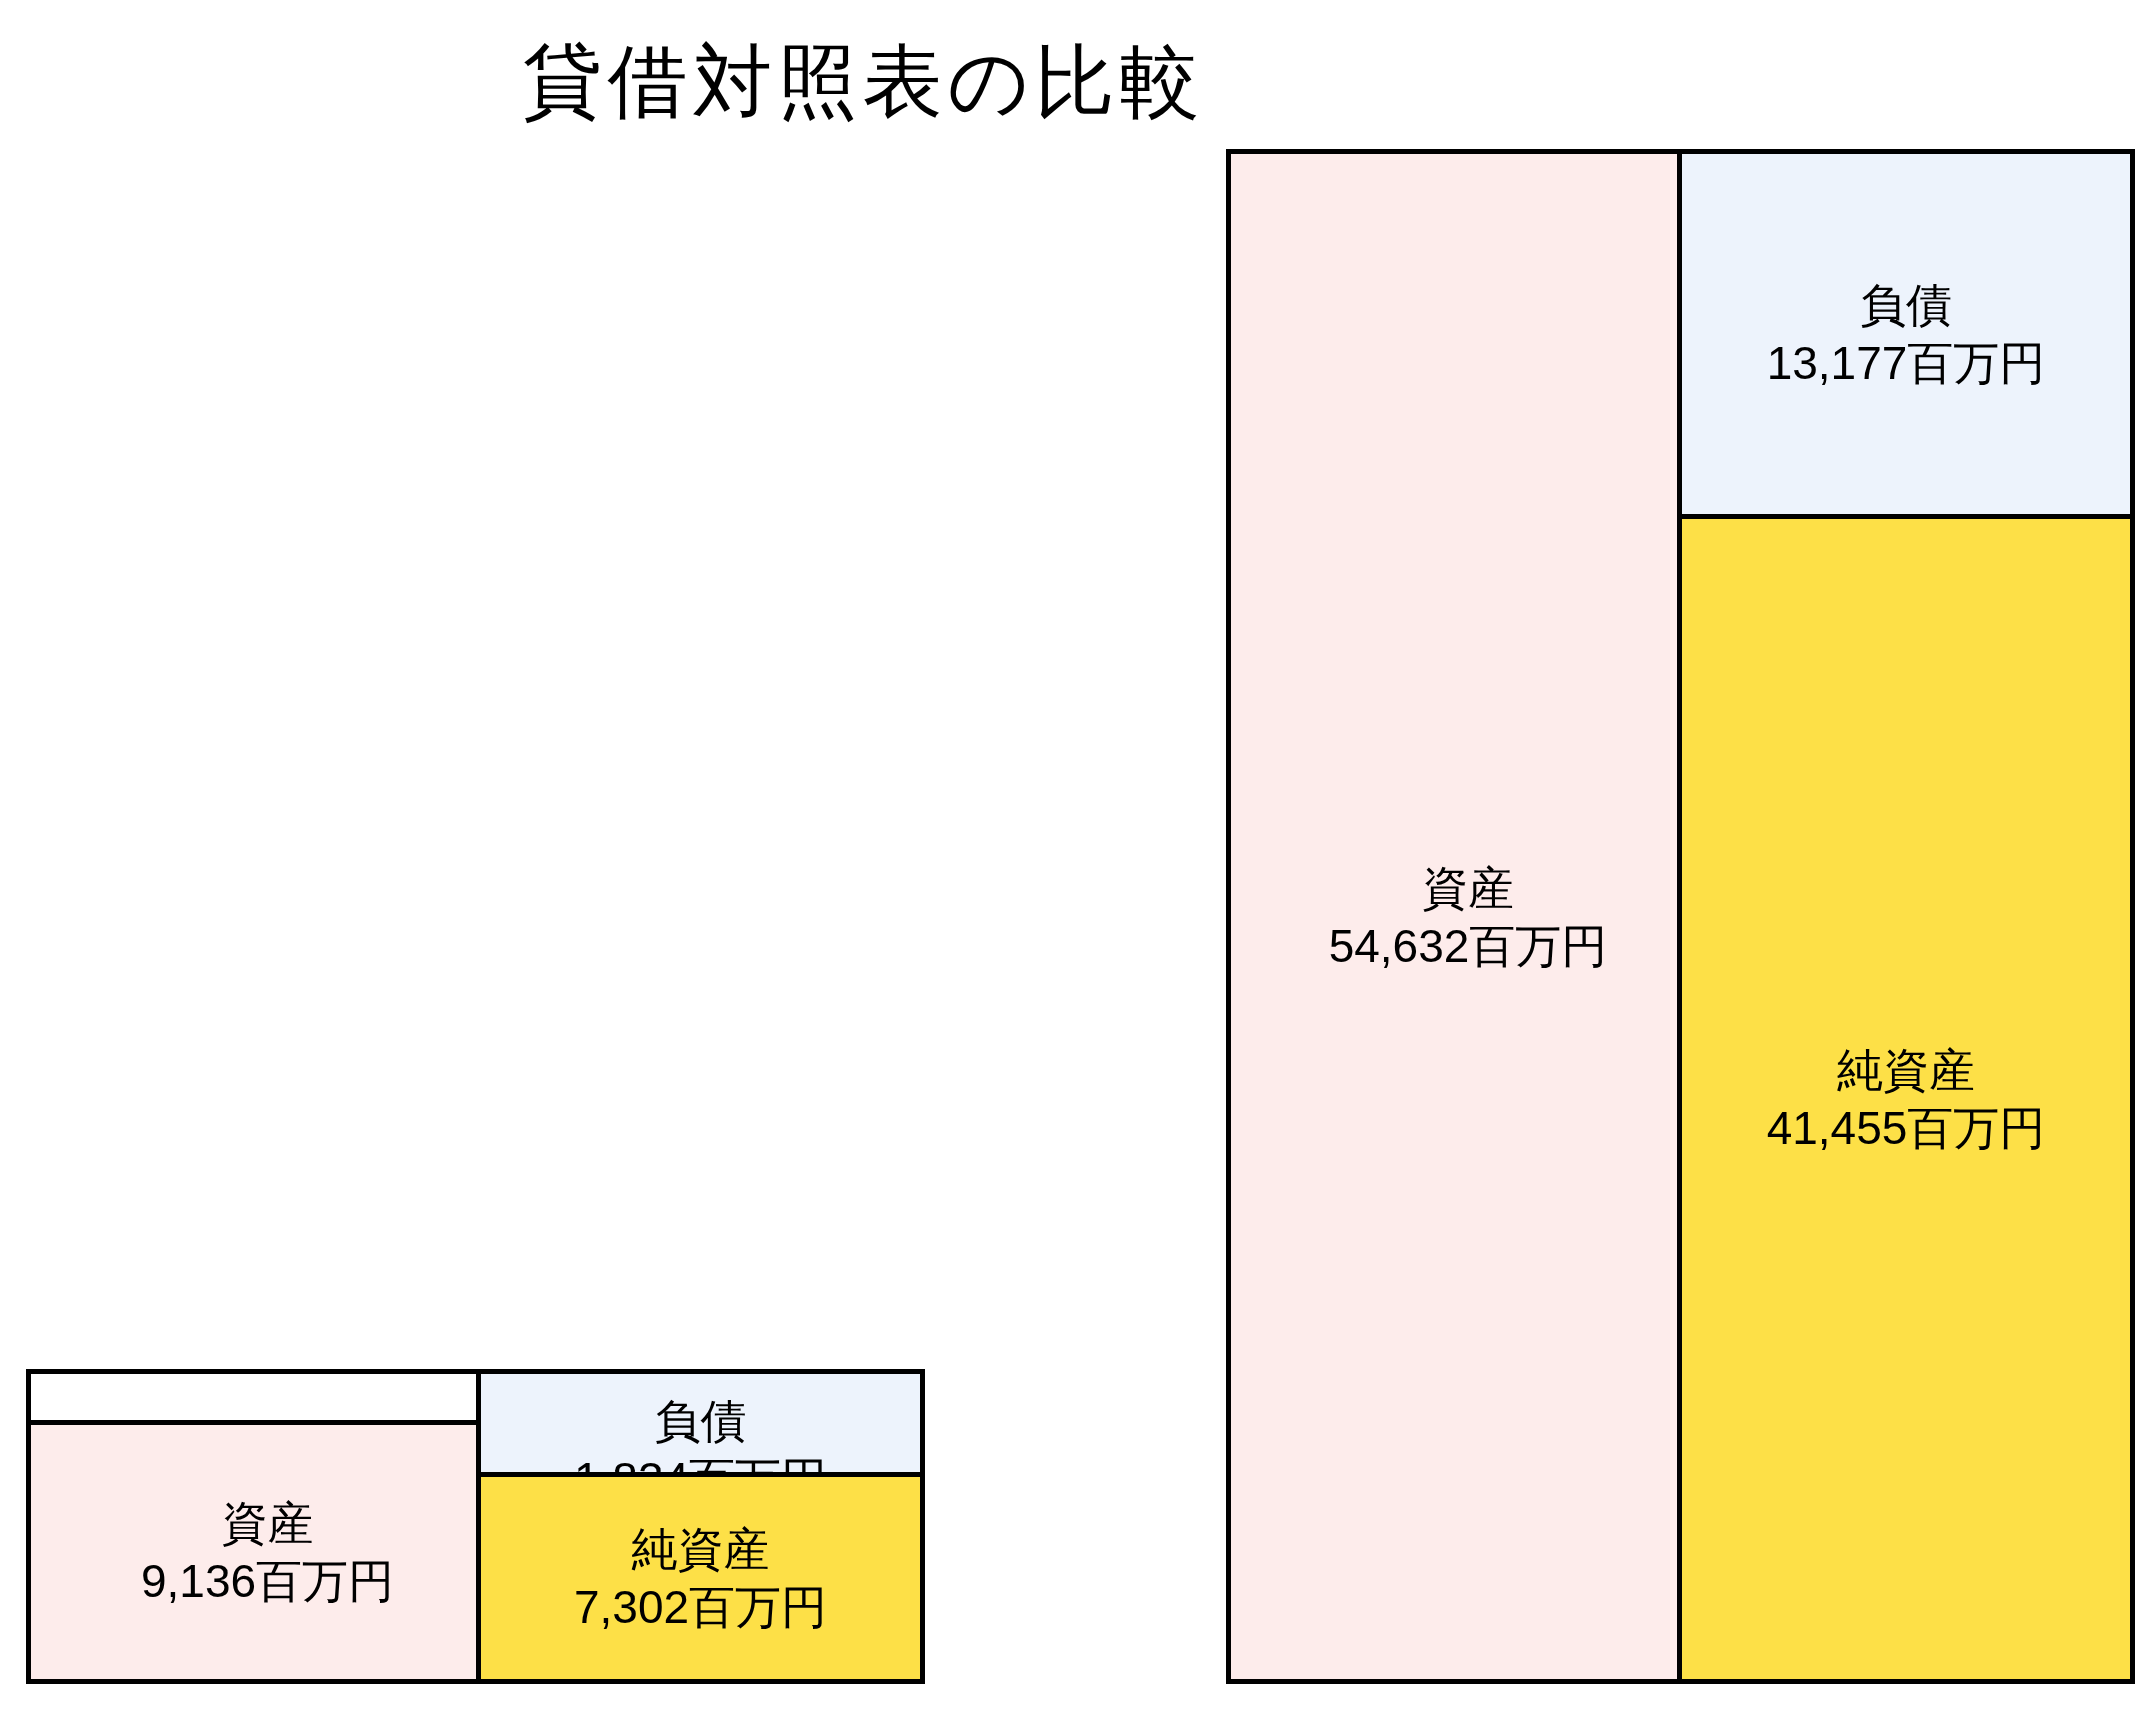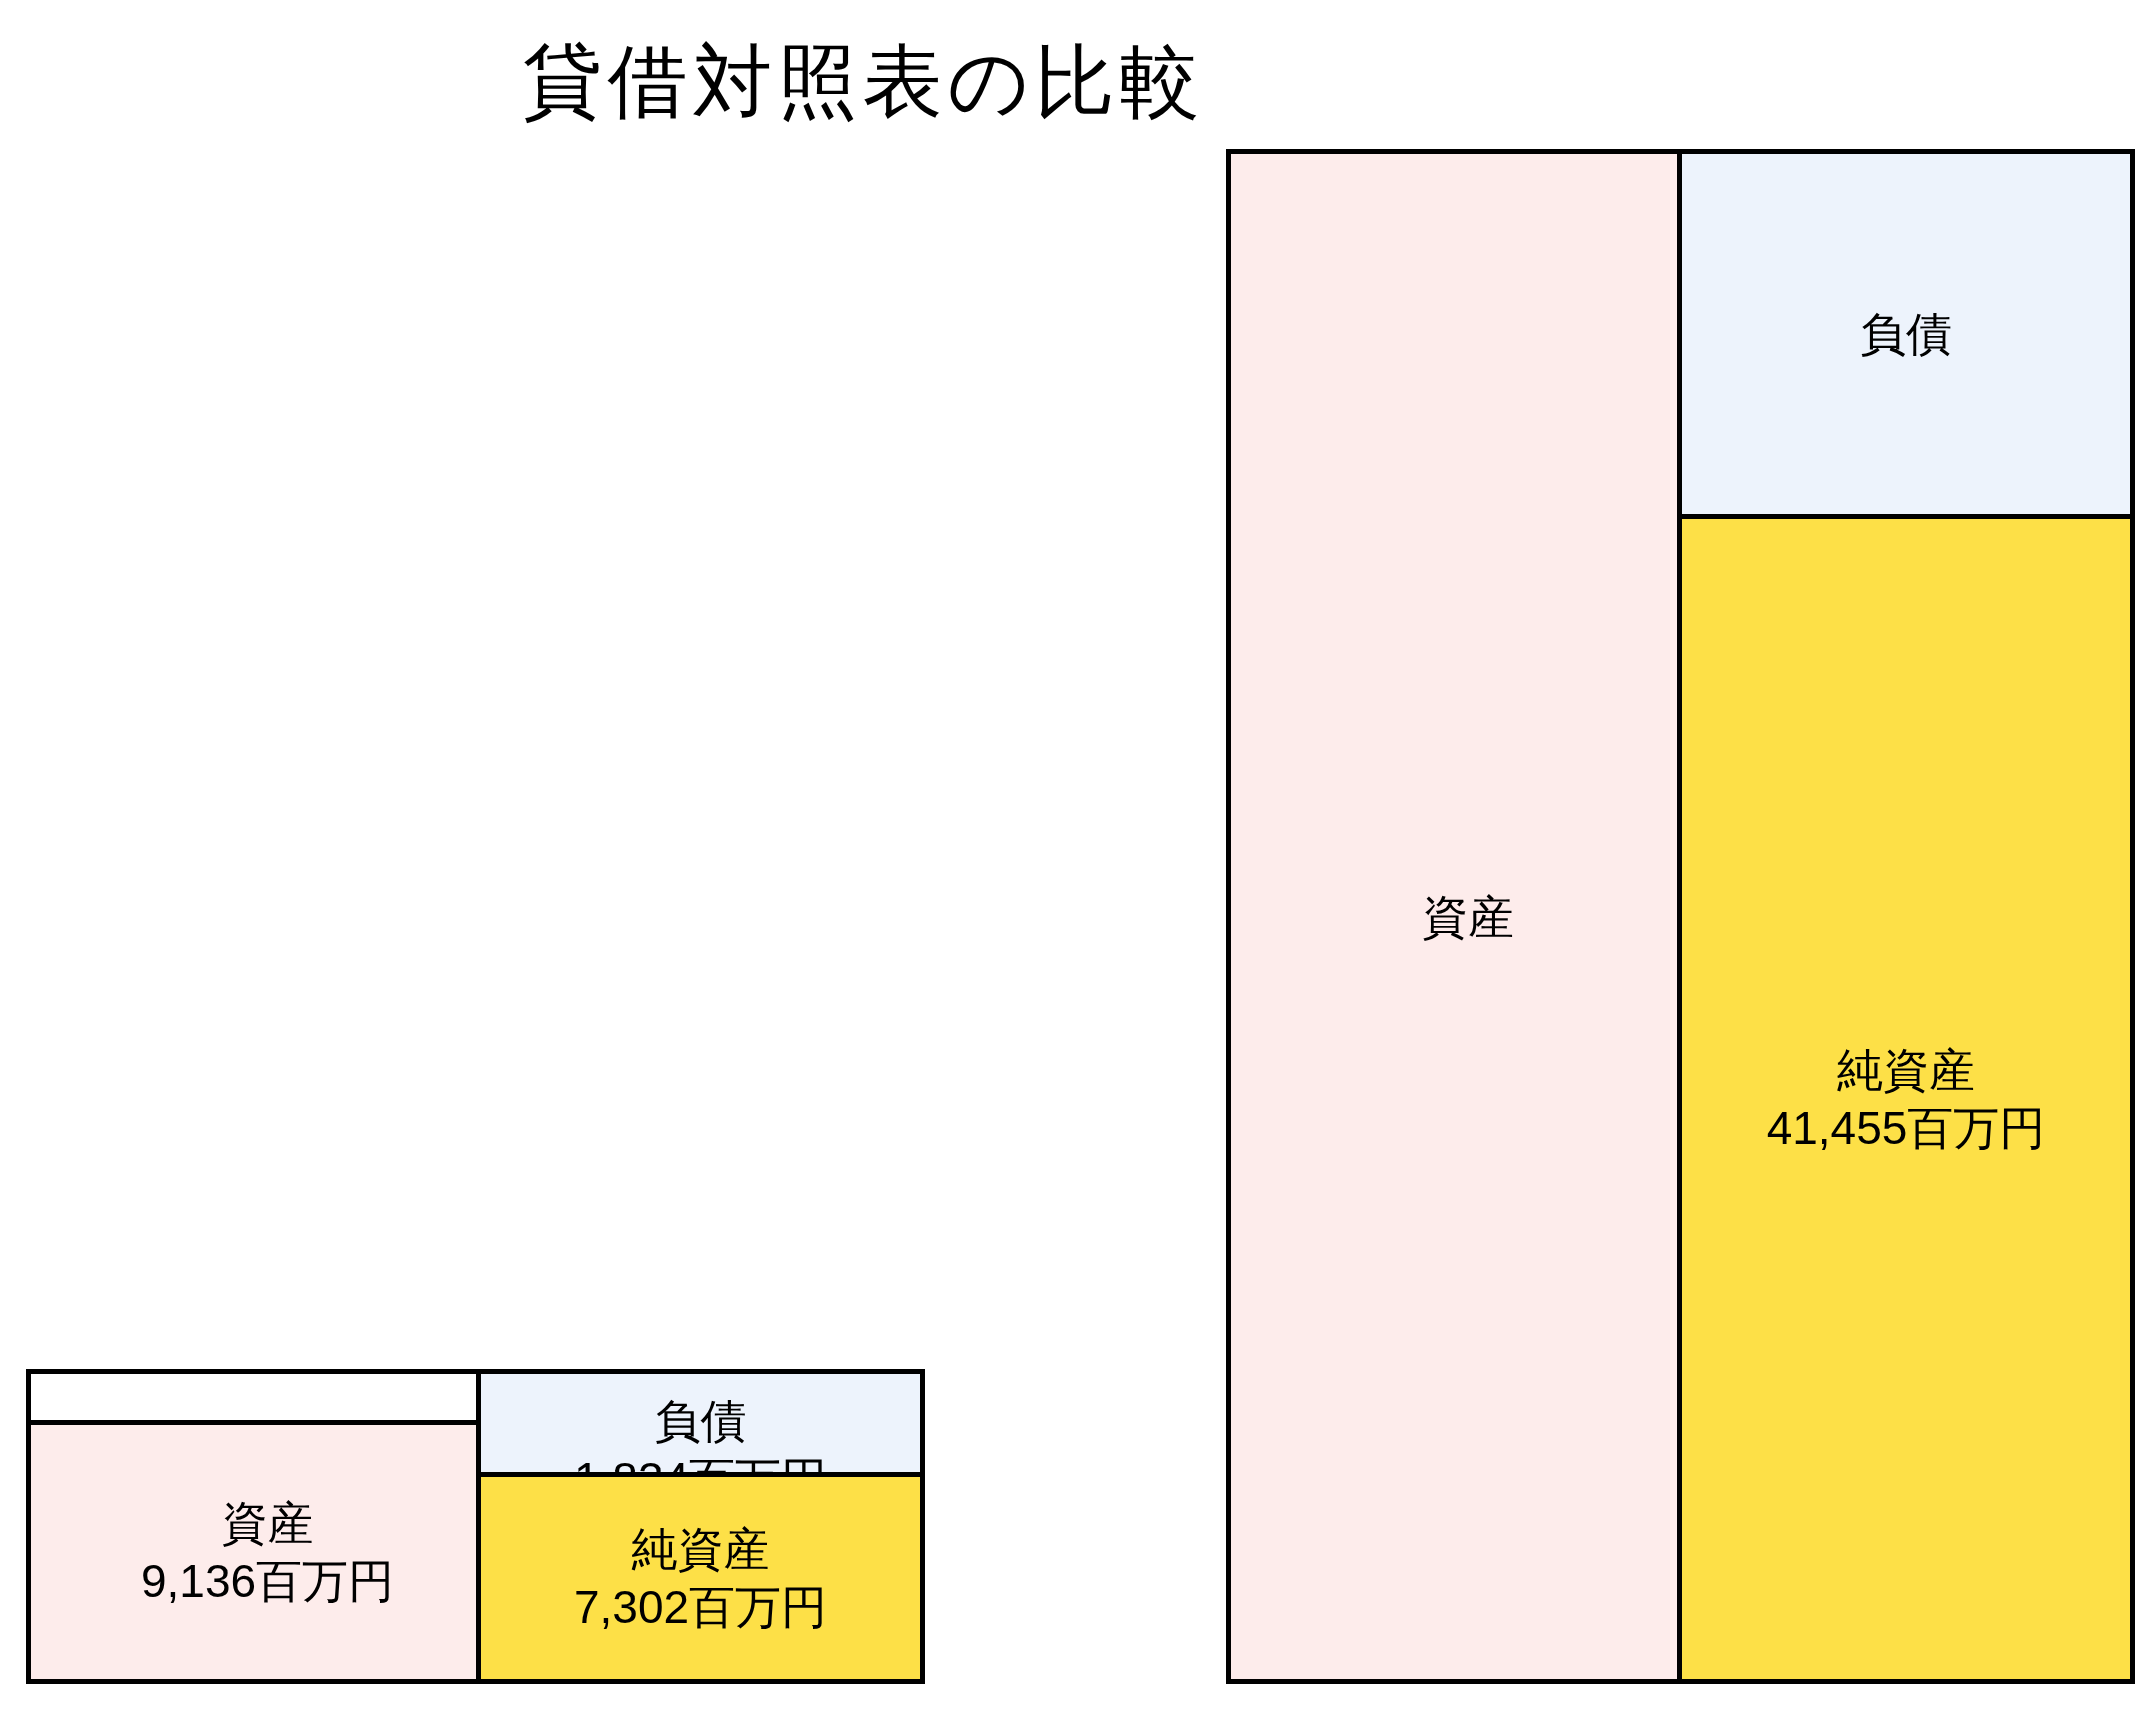--- a/index.html
+++ b/index.html
@@ -98,25 +98,27 @@
         <div class="line">純資産</div>
         <div class="line">7,302百万円</div>
       </div>
     </div>
   </div>
 
   <div class="bs bs-large">
     <div class="col col-left">
       <div class="seg seg-assets">
         <div class="line">資産</div>
+        <div class="line">54,632百万円</div>
       </div>
     </div>
     <div class="col col-right">
       <div class="seg seg-liabilities">
         <div class="line">負債</div>
+        <div class="line">13,177百万円</div>
       </div>
       <div class="seg seg-net-assets">
         <div class="line">純資産</div>
         <div class="line">41,455百万円</div>
       </div>
     </div>
   </div>
 
 </div>
 

